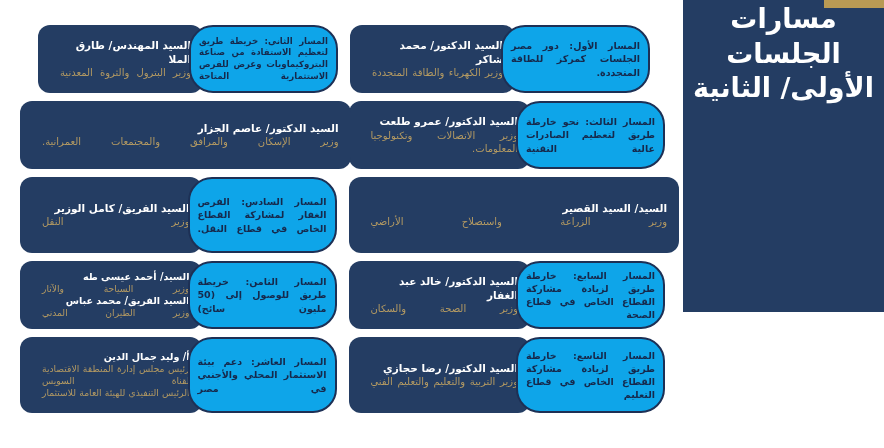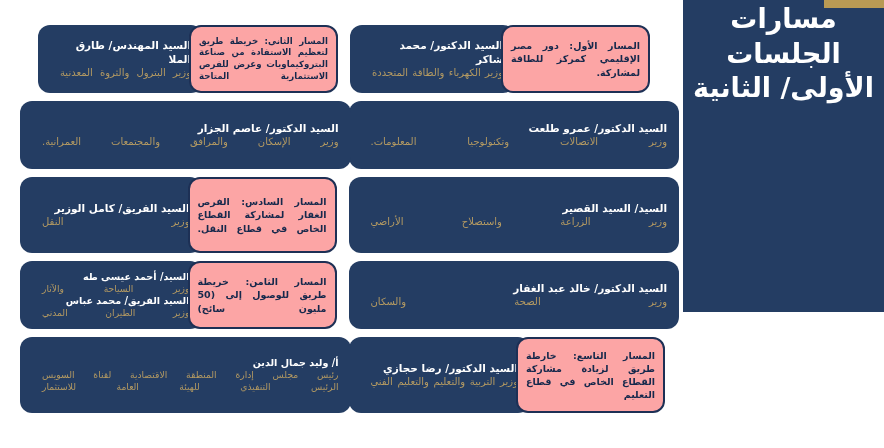--- a/index.html
+++ b/index.html
@@ -78,23 +78,23 @@
   .pair {
     display: flex;
     flex-direction: row;
     direction: rtl;
     align-items: stretch;
     flex: 1 1 0;
     min-width: 0;
   }
 
   .track-card {
-    background: #fca5a5;
+    background: #0ea5e9;
     border: 2px solid #1d3055;
-    border-radius: 12px;
+    border-radius: 24px;
     box-sizing: border-box;
     padding: 17px 8px;
     display: flex;
     align-items: center;
     justify-content: center;
     text-align: justify;
     text-align-last: justify;
     color: #16294c;
     font-weight: bold;
     font-size: 9.5px;
@@ -170,40 +170,43 @@
   <div id="title-panel">
     <div id="title-gold-bar"></div>
     <div id="panel-title">مسارات الجلسات الأولى/ الثانية</div>
   </div>
 
   <div id="rows">
 
     <div class="row row-0">
       <div class="pair pair-right">
         <div class="track-card">
-          <div class="track-text">المسار الأول: دور مصر الإقليمي كمركز للطاقة لمشاركة.</div>
+          <div class="track-text">المسار الأول: دور مصر الجلسات كمركز للطاقة المتجددة.</div>
         </div>
         <div class="speaker-card">
           <div class="speaker-name">السيد الدكتور/ محمد شاكر</div>
           <div class="speaker-role">وزير الكهرباء والطاقة المتجددة</div>
         </div>
       </div>
       <div class="pair pair-left">
         <div class="track-card t-sm">
           <div class="track-text">المسار الثاني: خريطة طريق لتعظيم الاستفادة من صناعة البتروكيماويات وعرض للفرص الاستثمارية المتاحة</div>
         </div>
         <div class="speaker-card">
           <div class="speaker-name">السيد المهندس/ طارق الملا</div>
           <div class="speaker-role">وزير البترول والثروة المعدنية</div>
         </div>
       </div>
     </div>
 
     <div class="row row-1">
       <div class="pair pair-right">
+        <div class="track-card">
+          <div class="track-text">المسار الثالث: نحو خارطة طريق لتعظيم الصادرات عالية التقنية</div>
+        </div>
         <div class="speaker-card">
           <div class="speaker-name">السيد الدكتور/ عمرو طلعت</div>
           <div class="speaker-role">وزير الاتصالات وتكنولوجيا المعلومات.</div>
         </div>
       </div>
       <div class="pair pair-left">
         <div class="speaker-card">
           <div class="speaker-name">السيد الدكتور/ عاصم الجزار</div>
           <div class="speaker-role">وزير الإسكان والمرافق والمجتمعات العمرانية.</div>
         </div>
@@ -223,20 +226,23 @@
         </div>
         <div class="speaker-card">
           <div class="speaker-name">السيد الفريق/ كامل الوزير</div>
           <div class="speaker-role">وزير النقل</div>
         </div>
       </div>
     </div>
 
     <div class="row row-3">
       <div class="pair pair-right">
+        <div class="track-card">
+          <div class="track-text">المسار السابع: خارطة طريق لزيادة مشاركة القطاع الخاص في قطاع الصحة</div>
+        </div>
         <div class="speaker-card">
           <div class="speaker-name">السيد الدكتور/ خالد عبد الغفار</div>
           <div class="speaker-role">وزير الصحة والسكان</div>
         </div>
       </div>
       <div class="pair pair-left">
         <div class="track-card">
           <div class="track-text">المسار الثامن: خريطة طريق للوصول إلى (50 مليون سائح)</div>
         </div>
         <div class="speaker-card">
@@ -252,20 +258,23 @@
       <div class="pair pair-right">
         <div class="track-card">
           <div class="track-text">المسار التاسع: خارطة طريق لزيادة مشاركة القطاع الخاص في قطاع التعليم</div>
         </div>
         <div class="speaker-card">
           <div class="speaker-name">السيد الدكتور/ رضا حجازي</div>
           <div class="speaker-role">وزير التربية والتعليم والتعليم الفني</div>
         </div>
       </div>
       <div class="pair pair-left">
+        <div class="track-card">
+          <div class="track-text">المسار العاشر: دعم بيئة الاستثمار المحلي والأجنبي في مصر</div>
+        </div>
         <div class="speaker-card">
           <div class="speaker-name n-sm">أ/ وليد جمال الدين</div>
           <div class="speaker-role r-sm">رئيس مجلس إدارة المنطقة الاقتصادية لقناة السويس</div>
           <div class="speaker-role r-sm">الرئيس التنفيذي للهيئة العامة للاستثمار</div>
         </div>
       </div>
     </div>
 
   </div>
 </div>

